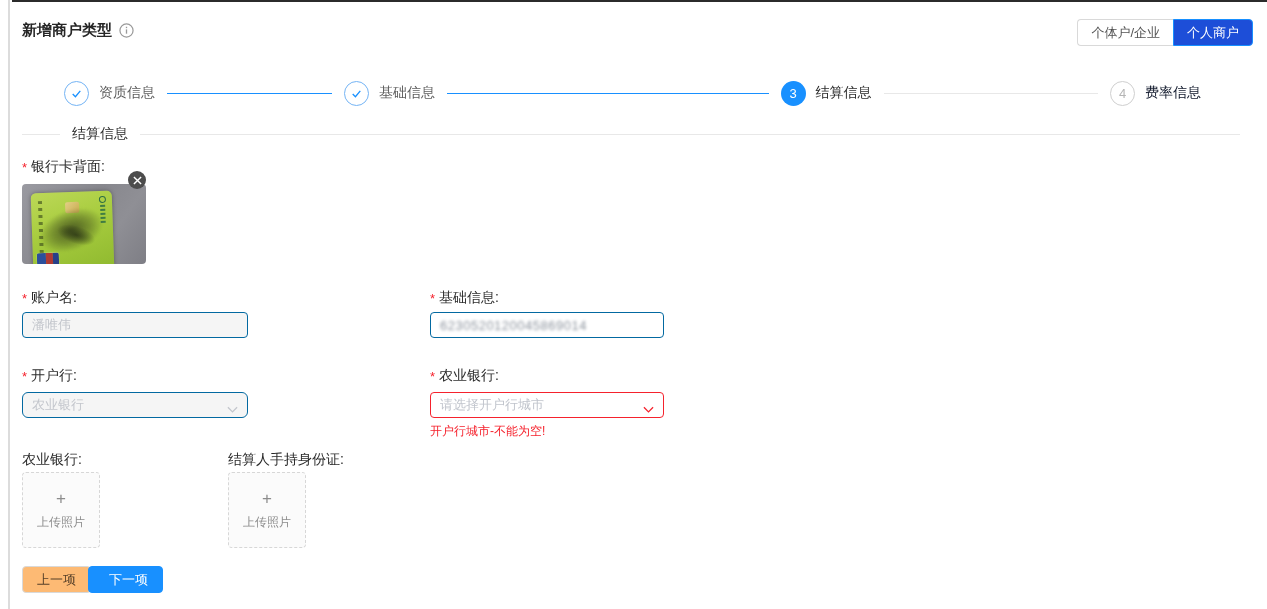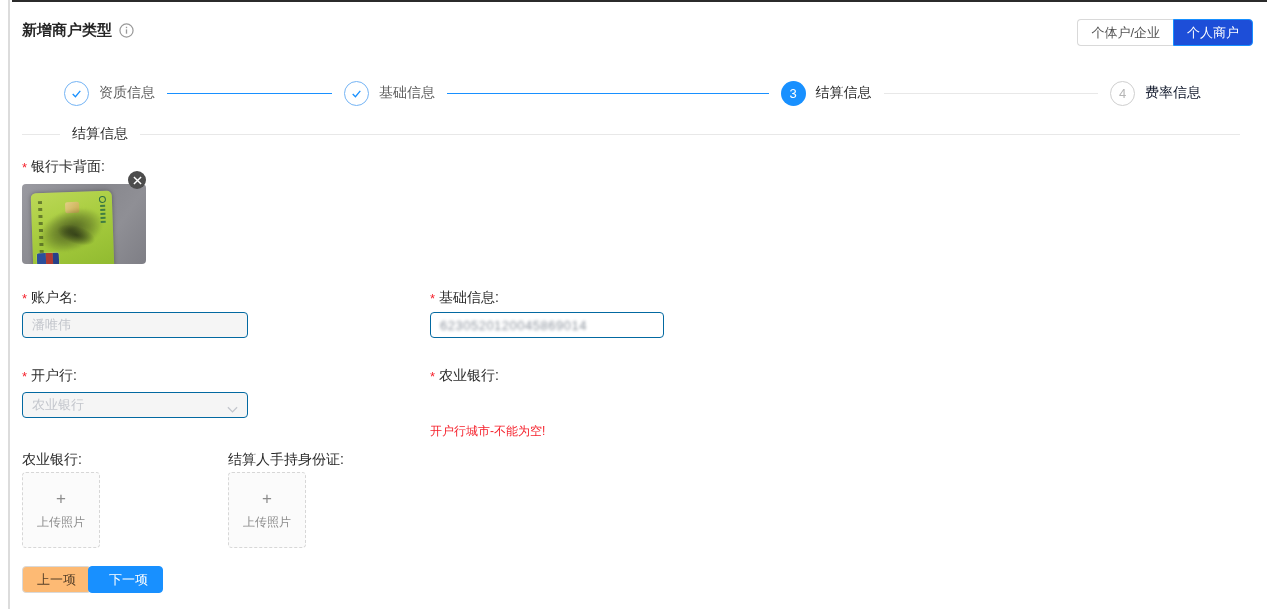--- a/index.html
+++ b/index.html
@@ -192,33 +192,41 @@
     <span>基础信息:</span>
   </div>
   <div class="ctl" style="left:430px; top:312px; width:234px;">
     <span class="blurred">6230520120045869014</span>
   </div>
 
   <div class="field-label" style="left:22px; top:367px;">
     <span class="star">*</span>
     <span>开户行:</span>
   </div>
-  <div class="ctl disabled" style="left:22px; top:392px; width:226px;">
+  <div class="ctl disabled" style="left:22px; top:392px; width:226px;border-radius:6px;">
     <span>农业银行</span>
     <span class="chev">
       <svg width="11" height="8" viewBox="0 0 12 8">
           <polyline points="1,1 6,6 11,1" fill="none" stroke="#c3c6cc" stroke-width="1.4"></polyline>
         </svg>
     </span>
   </div>
 
   <div class="field-label" style="left:430px; top:367px;">
     <span class="star">*</span>
     <span>农业银行:</span>
   </div>
+  <div class="ctl err" style="left:430px; top:392px; width:234px;">
+    <span class="placeholder">请选择开户行城市</span>
+    <span class="chev">
+      <svg width="11" height="8" viewBox="0 0 12 8">
+          <polyline points="1,1 6,6 11,1" fill="none" stroke="#f5222d" stroke-width="1.4"></polyline>
+        </svg>
+    </span>
+  </div>
   <div class="error-text" style="left:430px; top:423px;">开户行城市-不能为空!</div>
 
   <div class="field-label" style="left:22px; top:451px;">
     <span>农业银行:</span>
   </div>
   <div class="upload-box" style="left:22px; top:472px;">
     <span class="plus">+</span>
     <span class="upload-text">上传照片</span>
   </div>
 

